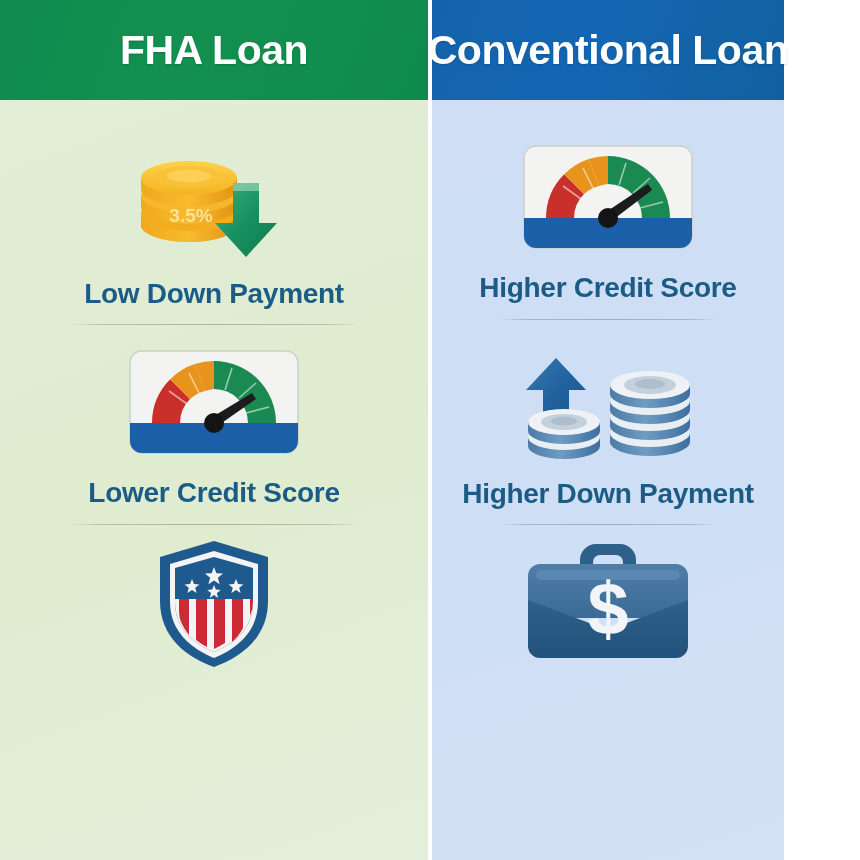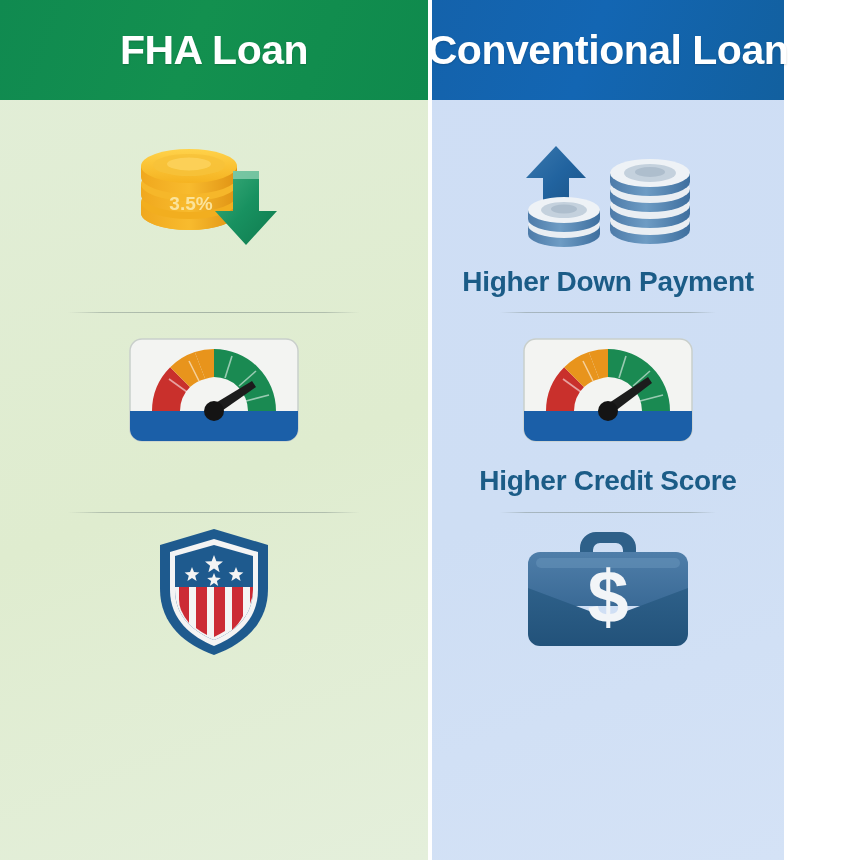--- a/index.html
+++ b/index.html
@@ -18,20 +18,21 @@
     background: #ffffff;
   }
 
   
   .column {
     position: absolute;
     top: 0;
     height: 860px;
     display: flex;
     flex-direction: column;
+    gap: 12px;
   }
   .col-left {
     left: 0;
     width: 428px;
     background: linear-gradient(160deg, #e2eed8 0%, #dfeccf 55%, #e4efdb 100%);
   }
   .col-right {
     left: 432px;
     width: 352px;
     background: linear-gradient(160deg, #cfdef5 0%, #cedef4 55%, #d4e2f6 100%);
@@ -169,20 +170,21 @@
               <ellipse cx="60" cy="29" rx="22" ry="6.5" fill="#fcd25b" opacity="0.9"></ellipse>
             </g>
             <text x="62" y="75" text-anchor="middle" font-family="'Liberation Sans', sans-serif" font-size="19" font-weight="bold" fill="#fbe39a">3.5%</text>
 
             <g>
               <path d="M104 36 h26 v40 h18 l-31 34 l-31 -34 h18 z" fill="url(#grnArrow)"></path>
               <path d="M104 36 h26 v8 h-26 z" fill="#8fd2b3" opacity="0.75"></path>
             </g>
           </svg>
         </div>
+        <div class="feature-label">Low Down Payment</div>
       </div>
 
       <div class="feature row2 has-rule">
         <div class="icon-slot">
           <svg width="176" height="110" viewBox="0 0 176 110">
             <rect x="4" y="4" width="168" height="102" rx="12" fill="#f3f4f2" stroke="#c9cfcb" stroke-width="1.5"></rect>
             <path d="M4 76 h168 v18 a12 12 0 0 1 -12 12 h-144 a12 12 0 0 1 -12 -12 z" fill="#1b5fa8"></path>
             <g transform="translate(88,76)">
               <path d="M-62 0 a62 62 0 0 1 18.2 -43.8 l19.8 19.8 a34 34 0 0 0 -10 24 z" fill="#c9302c"></path>
               <path d="M-43.8 -43.8 a62 62 0 0 1 24.6 -15.2 l10.4 26.9 a34 34 0 0 0 -15.2 8.1 z" fill="#e8941c"></path>
@@ -193,20 +195,21 @@
                 <line x1="-25" y1="-50" x2="-15" y2="-30"></line>
                 <line x1="18" y1="-55" x2="11" y2="-33"></line>
                 <line x1="42" y1="-40" x2="25" y2="-25"></line>
                 <line x1="55" y1="-16" x2="32" y2="-10"></line>
               </g>
               <path d="M-5 -4 L38 -30 L42 -24 L2 4 Z" fill="#1c1c1c"></path>
               <circle cx="0" cy="0" r="10" fill="#141414"></circle>
             </g>
           </svg>
         </div>
+        <div class="feature-label">Lower Credit Score</div>
       </div>
 
       <div class="feature row3">
         <div class="icon-slot">
           <svg width="124" height="134" viewBox="0 0 124 134">
             <path d="M62 4 L116 20 v44 c0 36 -26 56 -54 66 c-28 -10 -54 -30 -54 -66 v-44 z" fill="#1e5a8e"></path>
             <path d="M62 14 L106 27 v38 c0 30 -22 47 -44 56 c-22 -9 -44 -26 -44 -56 v-38 z" fill="#f4f4f4"></path>
             <path d="M62 20 L101 31 v34 c0 27 -19 42 -39 50 c-20 -8 -39 -23 -39 -50 v-34 z" fill="#1e5a8e"></path>
             <path d="M23 62 h78 v3 c0 27 -19 42 -39 50 c-20 -8 -39 -23 -39 -50 z" fill="#f4f4f4"></path>
             <g fill="#cc2b35">
@@ -231,66 +234,20 @@
 
   <div class="center-gap"></div>
 
   <div class="column col-right">
 
     <div class="col-header blue">
       <div class="col-header-title">Conventional Loan</div>
     </div>
 
     <div class="col-body">
-
-      <div class="feature row1 has-rule">
-        <div class="icon-slot">
-          <svg width="176" height="118" viewBox="0 0 176 118">
-            <defs>
-              <linearGradient id="blCoin" x1="0" y1="0" x2="1" y2="0">
-                <stop offset="0" stop-color="#4d7ba9"></stop>
-                <stop offset="0.45" stop-color="#6e9cc4"></stop>
-                <stop offset="1" stop-color="#3d6e9e"></stop>
-              </linearGradient>
-              <linearGradient id="blArrow" x1="0" y1="0" x2="1" y2="1">
-                <stop offset="0" stop-color="#3b79ae"></stop>
-                <stop offset="0.5" stop-color="#21639f"></stop>
-                <stop offset="1" stop-color="#1a5285"></stop>
-              </linearGradient>
-            </defs>
-
-            <g>
-              <path d="M36 14 l30 32 h-17 v34 h-26 v-34 h-17 z" fill="url(#blArrow)"></path>
-            </g>
-
-            <g>
-              <path d="M90 98 a40 14 0 0 0 80 0 v-9 h-80 z" fill="url(#blCoin)"></path>
-              <ellipse cx="130" cy="89" rx="40" ry="14" fill="#e9eef3"></ellipse>
-              <path d="M90 82 a40 14 0 0 0 80 0 v-9 h-80 z" fill="url(#blCoin)"></path>
-              <ellipse cx="130" cy="73" rx="40" ry="14" fill="#e9eef3"></ellipse>
-              <path d="M90 66 a40 14 0 0 0 80 0 v-9 h-80 z" fill="url(#blCoin)"></path>
-              <ellipse cx="130" cy="57" rx="40" ry="14" fill="#e9eef3"></ellipse>
-              <path d="M90 50 a40 14 0 0 0 80 0 v-9 h-80 z" fill="url(#blCoin)"></path>
-              <ellipse cx="130" cy="41" rx="40" ry="14" fill="#eef2f6"></ellipse>
-              <ellipse cx="130" cy="41" rx="26" ry="9" fill="#c4d1dd"></ellipse>
-              <ellipse cx="130" cy="40" rx="15" ry="5" fill="#aebecd"></ellipse>
-            </g>
-
-            <g>
-              <path d="M8 102 a36 13 0 0 0 72 0 v-9 h-72 z" fill="url(#blCoin)"></path>
-              <ellipse cx="44" cy="93" rx="36" ry="13" fill="#e9eef3"></ellipse>
-              <path d="M8 87 a36 13 0 0 0 72 0 v-9 h-72 z" fill="url(#blCoin)"></path>
-              <ellipse cx="44" cy="78" rx="36" ry="13" fill="#eef2f6"></ellipse>
-              <ellipse cx="44" cy="78" rx="23" ry="8" fill="#c4d1dd"></ellipse>
-              <ellipse cx="44" cy="77" rx="13" ry="4.5" fill="#aebecd"></ellipse>
-            </g>
-          </svg>
-        </div>
-        <div class="feature-label">Higher Down Payment</div>
-      </div>
 
       <div class="feature row2 has-rule">
         <div class="icon-slot">
           <svg width="176" height="110" viewBox="0 0 176 110">
             <rect x="4" y="4" width="168" height="102" rx="12" fill="#f3f4f2" stroke="#c9cfcb" stroke-width="1.5"></rect>
             <path d="M4 76 h168 v18 a12 12 0 0 1 -12 12 h-144 a12 12 0 0 1 -12 -12 z" fill="#1b5fa8"></path>
             <g transform="translate(88,76)">
               <path d="M-62 0 a62 62 0 0 1 18.2 -43.8 l19.8 19.8 a34 34 0 0 0 -10 24 z" fill="#c9302c"></path>
               <path d="M-43.8 -43.8 a62 62 0 0 1 24.6 -15.2 l10.4 26.9 a34 34 0 0 0 -15.2 8.1 z" fill="#e8941c"></path>
               <path d="M-19.2 -59 a62 62 0 0 1 19.2 -3 v28 a34 34 0 0 0 -8.8 1.9 z" fill="#e8941c"></path>
@@ -303,20 +260,66 @@
                 <line x1="55" y1="-16" x2="32" y2="-10"></line>
               </g>
               <path d="M-5 -4 L40 -34 L44 -28 L2 4 Z" fill="#1c1c1c"></path>
               <circle cx="0" cy="0" r="10" fill="#141414"></circle>
             </g>
           </svg>
         </div>
         <div class="feature-label">Higher Credit Score</div>
       </div>
 
+      <div class="feature row1 has-rule">
+        <div class="icon-slot">
+          <svg width="176" height="118" viewBox="0 0 176 118">
+            <defs>
+              <linearGradient id="blCoin" x1="0" y1="0" x2="1" y2="0">
+                <stop offset="0" stop-color="#4d7ba9"></stop>
+                <stop offset="0.45" stop-color="#6e9cc4"></stop>
+                <stop offset="1" stop-color="#3d6e9e"></stop>
+              </linearGradient>
+              <linearGradient id="blArrow" x1="0" y1="0" x2="1" y2="1">
+                <stop offset="0" stop-color="#3b79ae"></stop>
+                <stop offset="0.5" stop-color="#21639f"></stop>
+                <stop offset="1" stop-color="#1a5285"></stop>
+              </linearGradient>
+            </defs>
+
+            <g>
+              <path d="M36 14 l30 32 h-17 v34 h-26 v-34 h-17 z" fill="url(#blArrow)"></path>
+            </g>
+
+            <g>
+              <path d="M90 98 a40 14 0 0 0 80 0 v-9 h-80 z" fill="url(#blCoin)"></path>
+              <ellipse cx="130" cy="89" rx="40" ry="14" fill="#e9eef3"></ellipse>
+              <path d="M90 82 a40 14 0 0 0 80 0 v-9 h-80 z" fill="url(#blCoin)"></path>
+              <ellipse cx="130" cy="73" rx="40" ry="14" fill="#e9eef3"></ellipse>
+              <path d="M90 66 a40 14 0 0 0 80 0 v-9 h-80 z" fill="url(#blCoin)"></path>
+              <ellipse cx="130" cy="57" rx="40" ry="14" fill="#e9eef3"></ellipse>
+              <path d="M90 50 a40 14 0 0 0 80 0 v-9 h-80 z" fill="url(#blCoin)"></path>
+              <ellipse cx="130" cy="41" rx="40" ry="14" fill="#eef2f6"></ellipse>
+              <ellipse cx="130" cy="41" rx="26" ry="9" fill="#c4d1dd"></ellipse>
+              <ellipse cx="130" cy="40" rx="15" ry="5" fill="#aebecd"></ellipse>
+            </g>
+
+            <g>
+              <path d="M8 102 a36 13 0 0 0 72 0 v-9 h-72 z" fill="url(#blCoin)"></path>
+              <ellipse cx="44" cy="93" rx="36" ry="13" fill="#e9eef3"></ellipse>
+              <path d="M8 87 a36 13 0 0 0 72 0 v-9 h-72 z" fill="url(#blCoin)"></path>
+              <ellipse cx="44" cy="78" rx="36" ry="13" fill="#eef2f6"></ellipse>
+              <ellipse cx="44" cy="78" rx="23" ry="8" fill="#c4d1dd"></ellipse>
+              <ellipse cx="44" cy="77" rx="13" ry="4.5" fill="#aebecd"></ellipse>
+            </g>
+          </svg>
+        </div>
+        <div class="feature-label">Higher Down Payment</div>
+      </div>
+
       <div class="feature row3">
         <div class="icon-slot">
           <svg width="172" height="140" viewBox="0 0 172 140">
             <defs>
               <linearGradient id="bcTop" x1="0" y1="0" x2="0" y2="1">
                 <stop offset="0" stop-color="#4f7ea9"></stop>
                 <stop offset="1" stop-color="#3a6a96"></stop>
               </linearGradient>
               <linearGradient id="bcBot" x1="0" y1="0" x2="0" y2="1">
                 <stop offset="0" stop-color="#2e6089"></stop>

